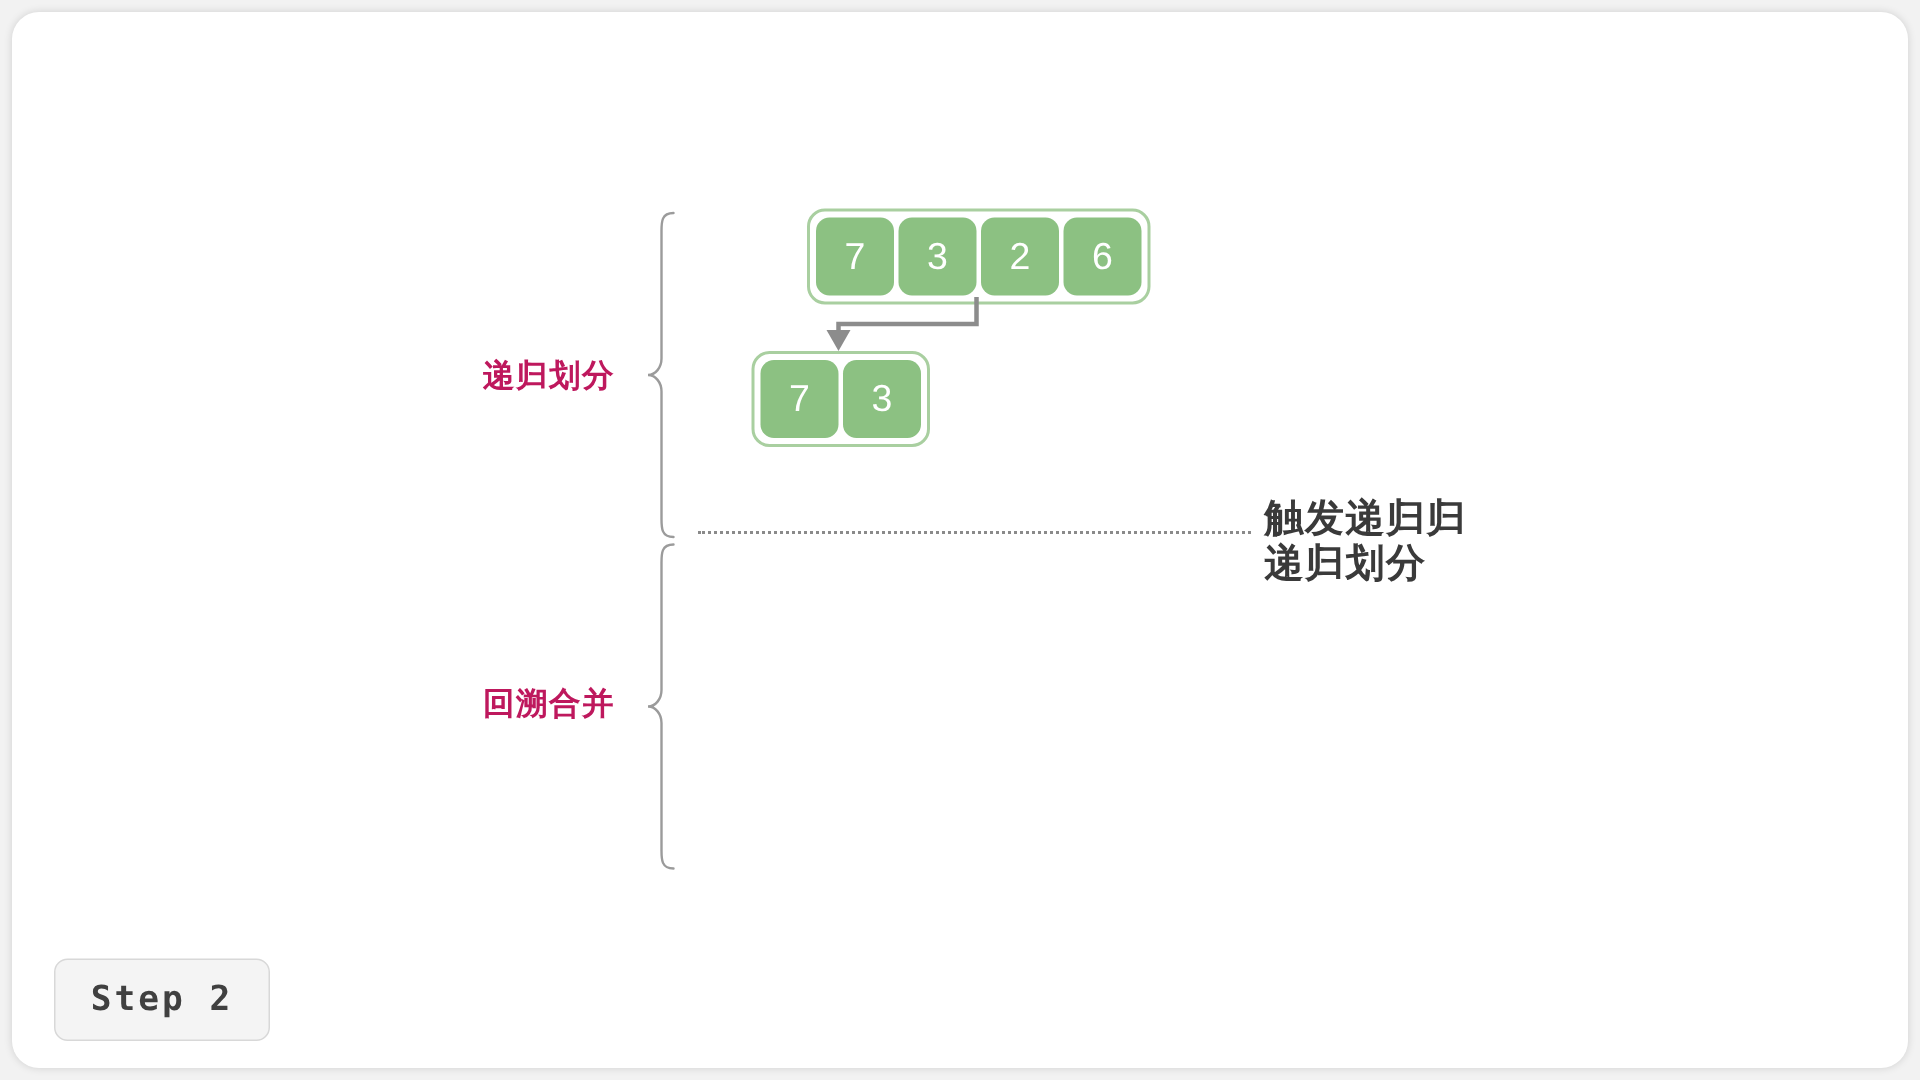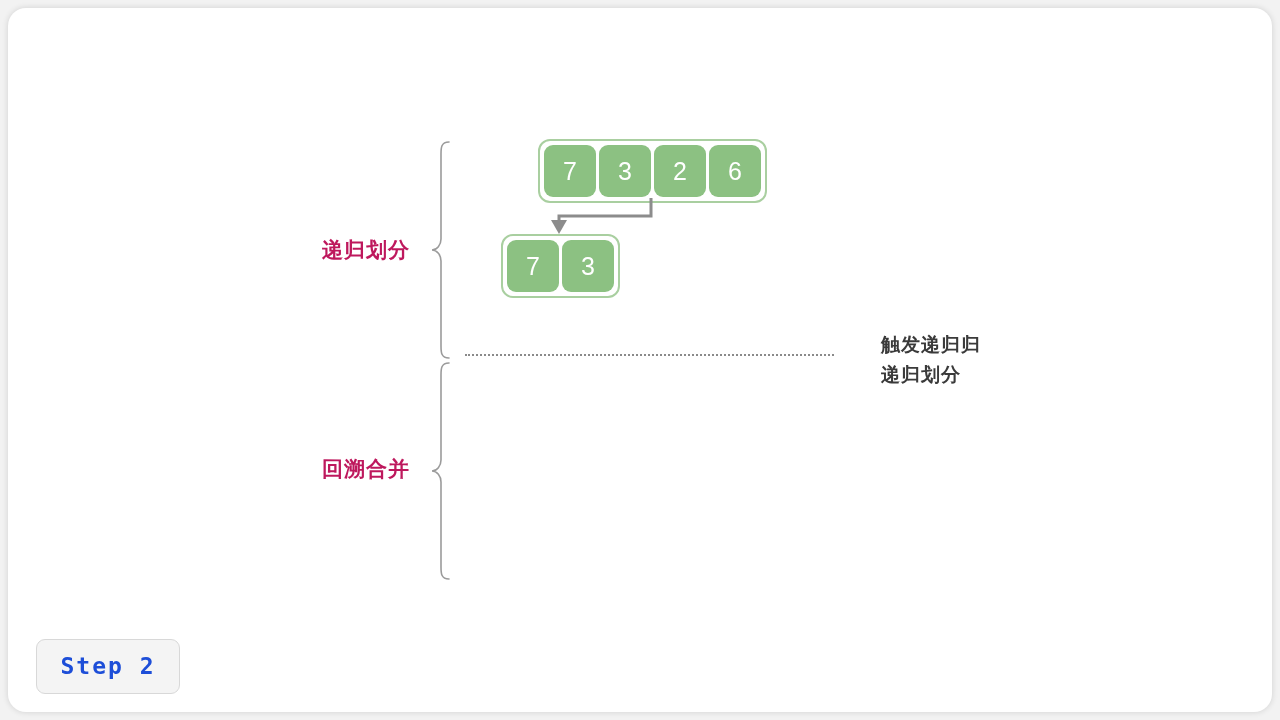--- a/index.html
+++ b/index.html
@@ -80,23 +80,23 @@
     left: 465px;
     top: 354px;
     width: 369px;
     height: 0;
     border-top: 2px dotted #8a8a8a;
   }
 
   
   #divider-note {
     position: absolute;
-    left: 881px;
+    left: 843px;
     top: 330px;
-    font-size: 19px;
+    font-size: 26px;
     font-weight: bold;
     color: #3a3a3a;
     line-height: 30px;
     letter-spacing: 1px;
     font-family: "Liberation Sans", "DejaVu Sans", sans-serif;
   }
 
   
   #arrow-layer {
     position: absolute;
@@ -111,21 +111,21 @@
   #step-badge {
     position: absolute;
     left: 36px;
     top: 639px;
     width: 144px;
     height: 55px;
     box-sizing: border-box;
     background: #f4f4f4;
     border: 1px solid #d8d8d8;
     border-radius: 9px;
-    color: #1d4ed8;
+    color: #404040;
     font-family: "DejaVu Sans Mono", "Liberation Mono", monospace;
     font-size: 23px;
     font-weight: bold;
     letter-spacing: 2px;
     text-align: center;
     line-height: 53px;
   }
 
   
   #watermark {

